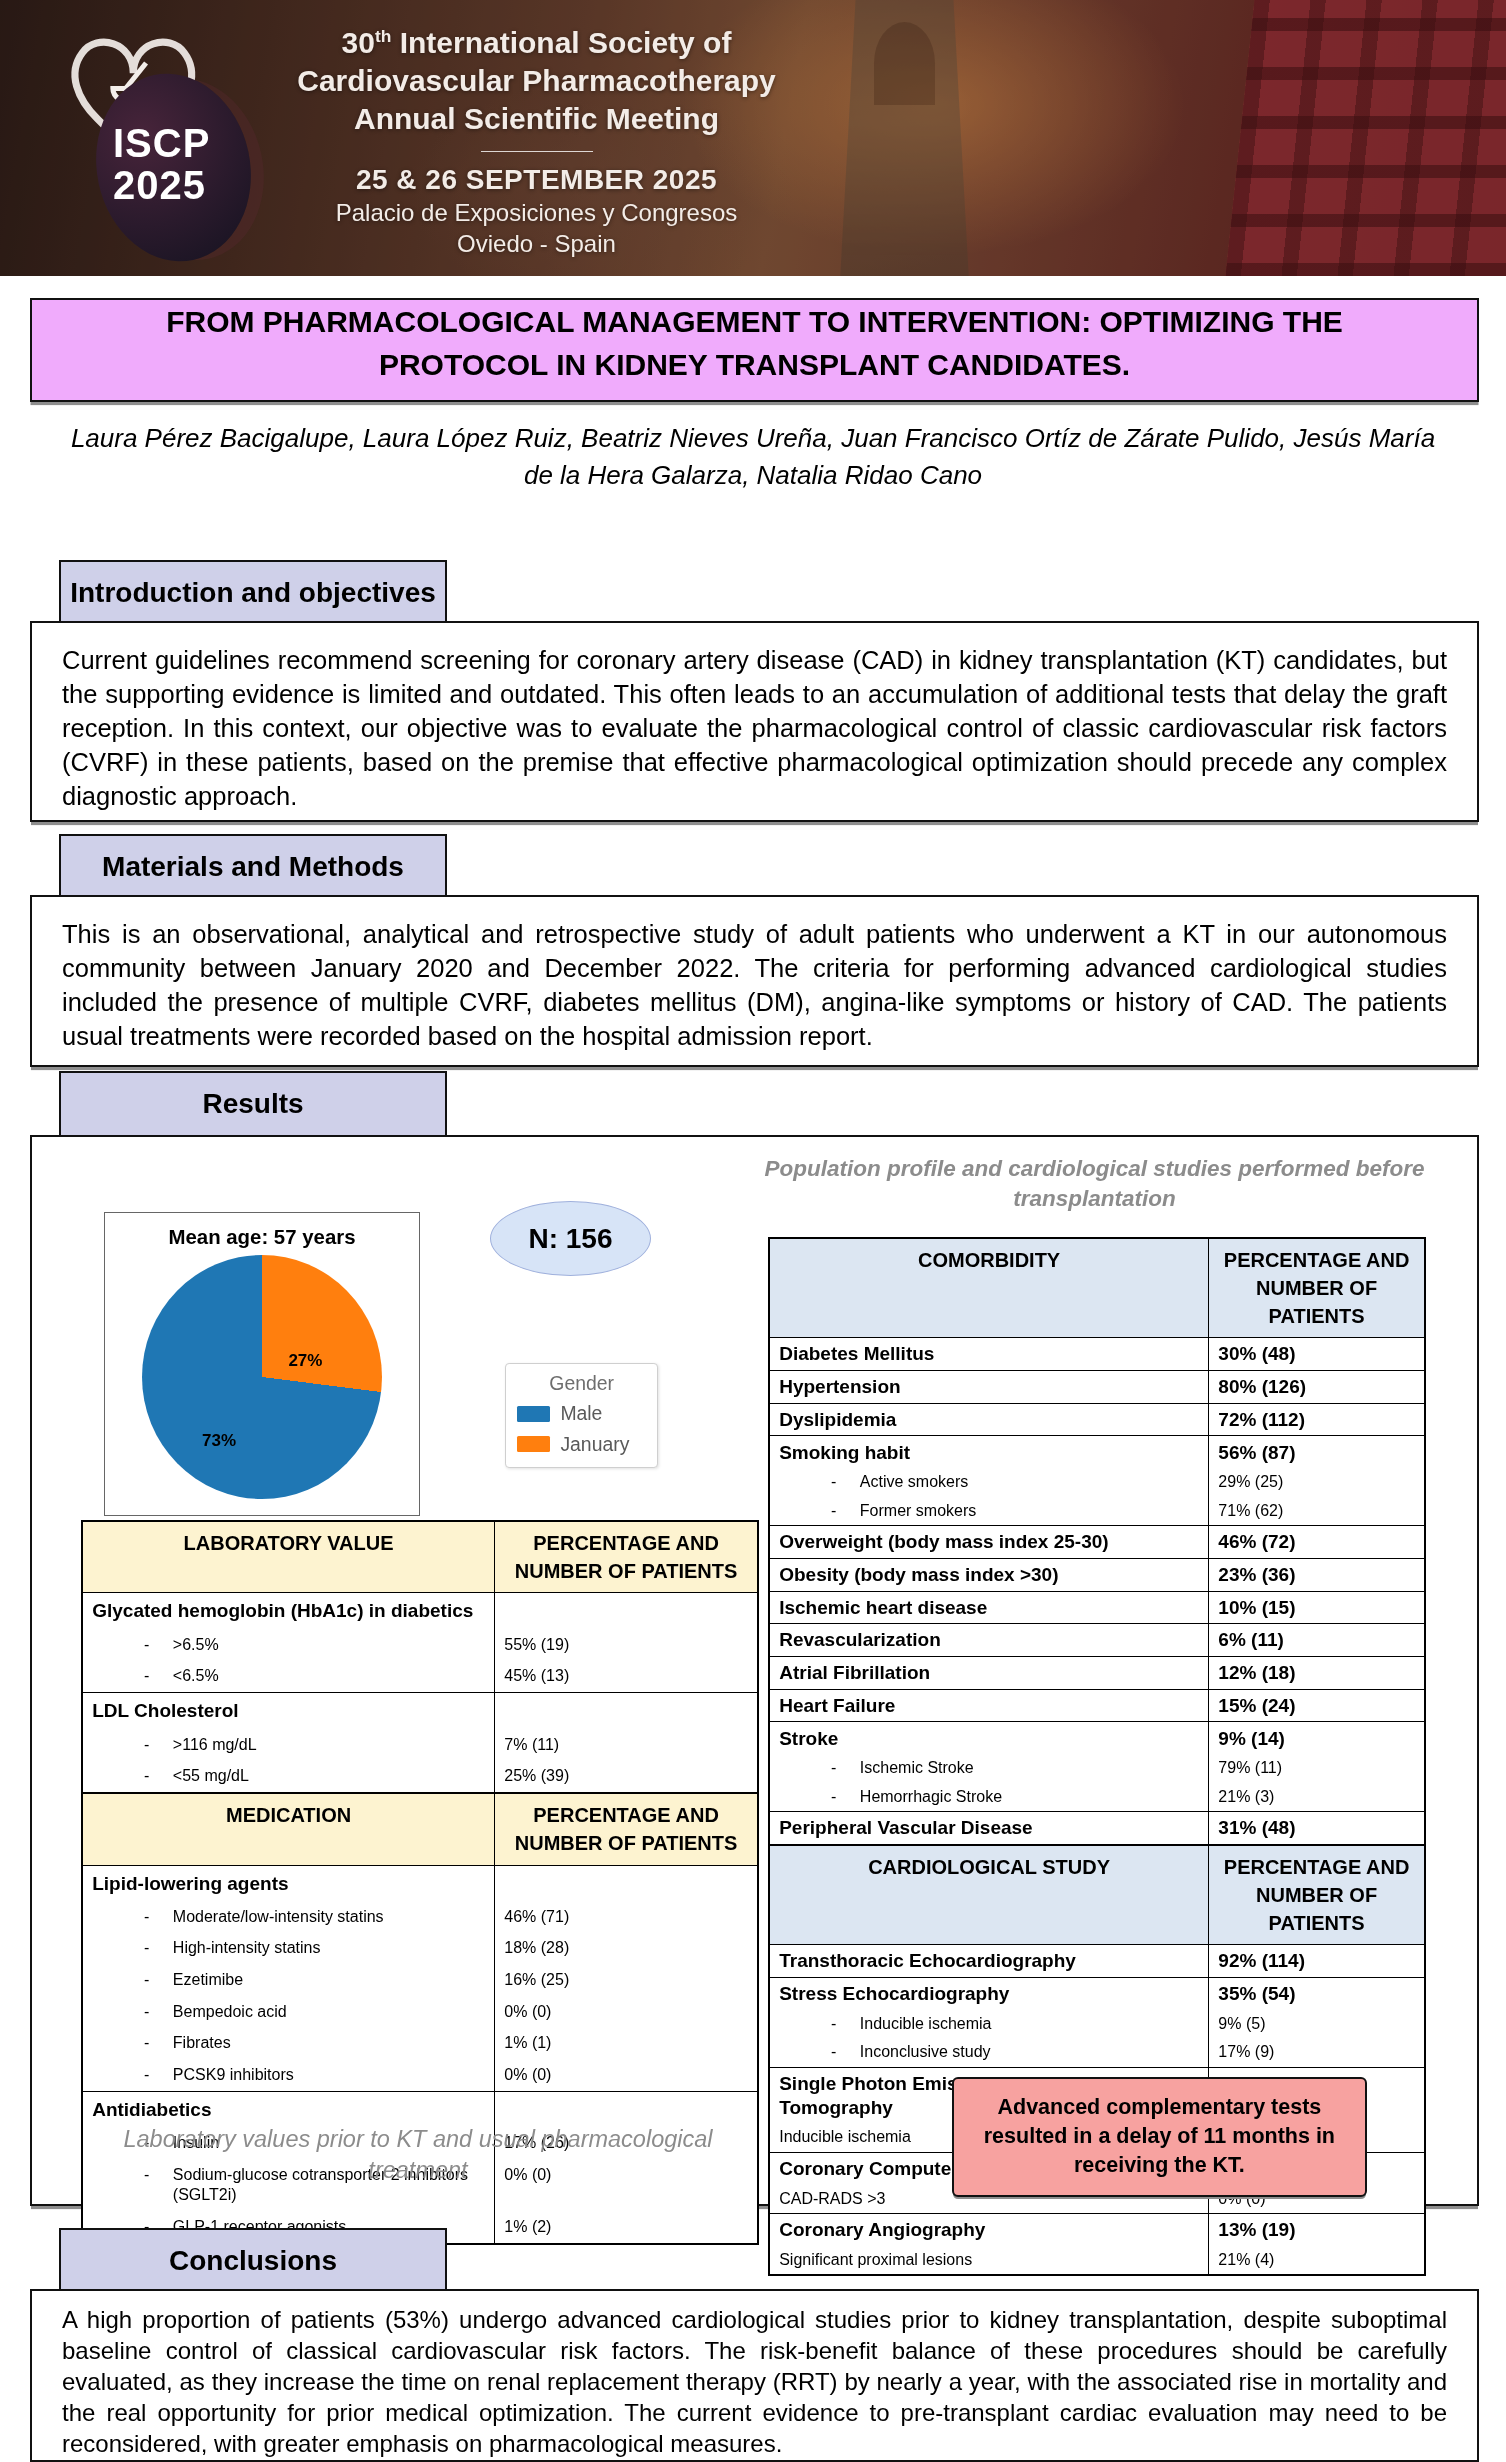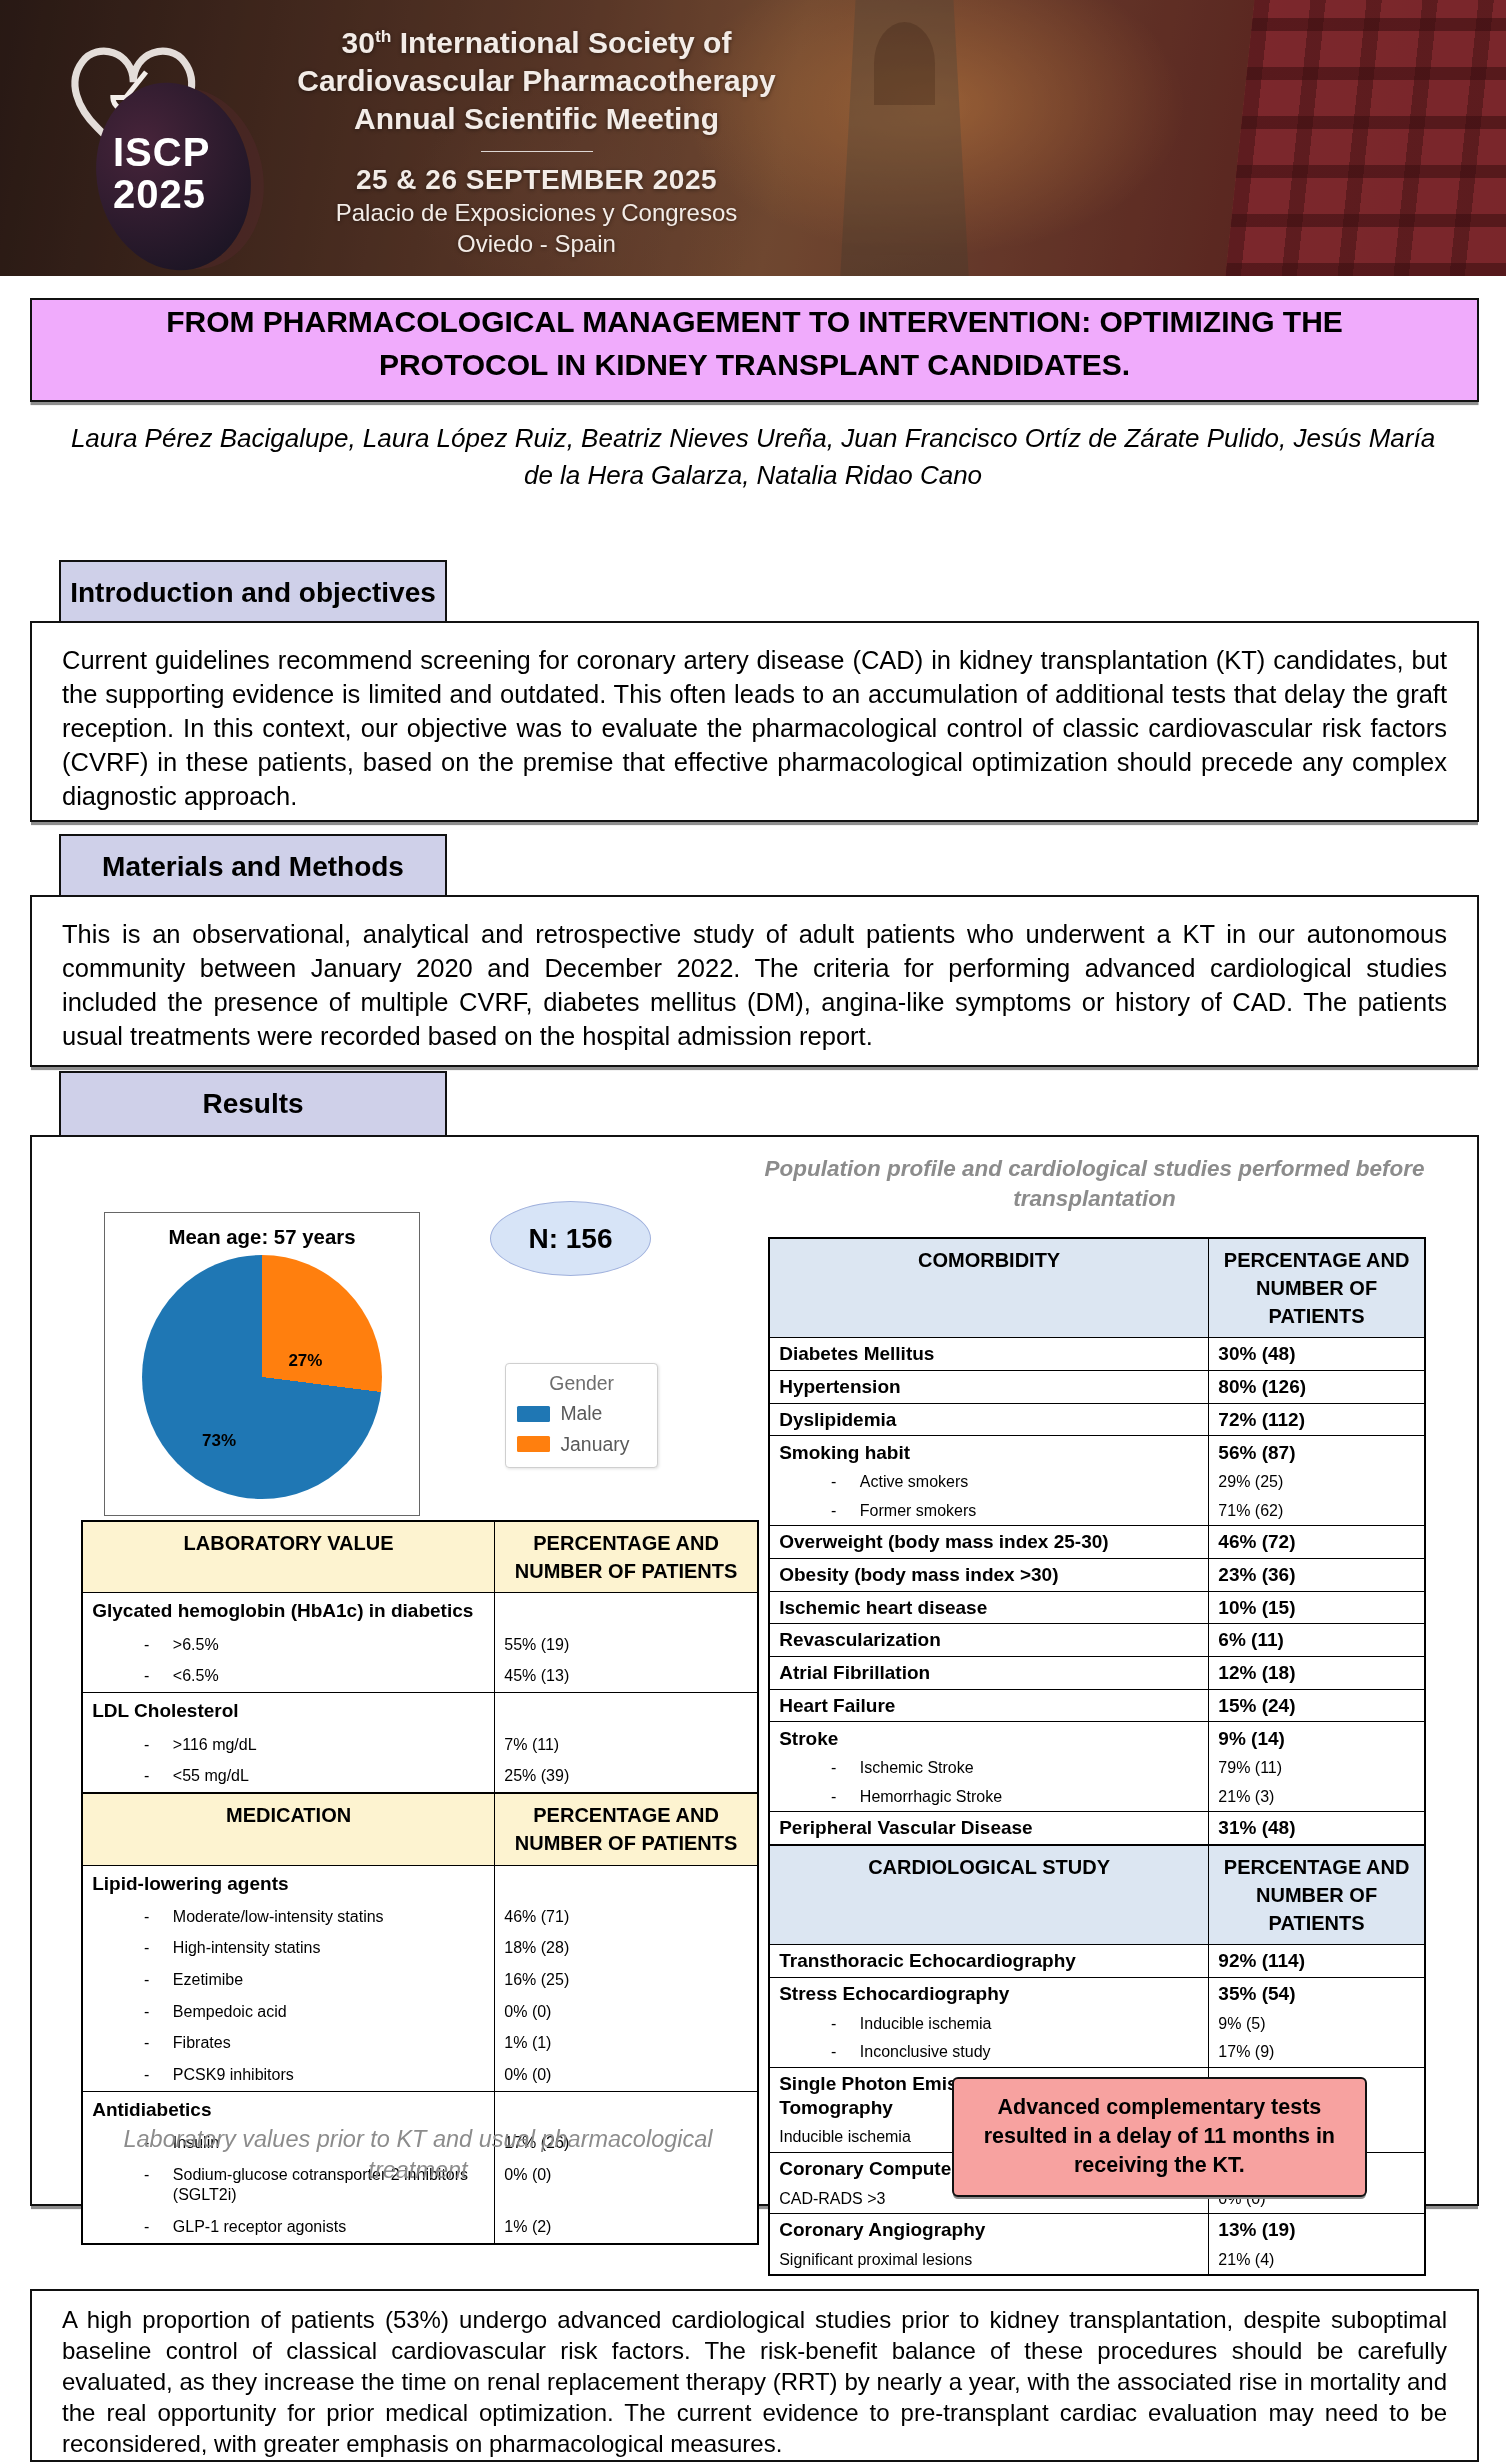--- a/index.html
+++ b/index.html
@@ -17,21 +17,21 @@
       repeating-linear-gradient(0deg, rgba(60,10,15,.55) 0 13.3px, rgba(60,10,15,0) 13.3px 49px),
       repeating-linear-gradient(90deg, rgba(60,10,15,.45) 0 15.3px, rgba(60,10,15,0) 15.3px 56px),
       #a3303a;opacity:.85;}
   .tower{position:absolute;left:828px;top:0;width:153px;height:276px;
     background:linear-gradient(180deg,#6d5742 0%,#7d6347 45%,#5c4634 100%);opacity:.55;
     clip-path:polygon(18% 0,82% 0,92% 100%,8% 100%);}
   .tower:after{content:"";position:absolute;left:30%;top:8%;width:40%;height:30%;
     background:rgba(40,25,18,.5);border-radius:50% 50% 0 0;}
   .banner-dim{position:absolute;inset:0;background:rgba(30,15,10,.25);}
 
-  .logo{position:absolute;left:36px;top:21px;width:266px;height:255px;}
+  .logo{position:absolute;left:36px;top:12px;width:266px;height:255px;}
   .heart{stroke:#f3eeea;fill:none;stroke-width:14;opacity:.92;}
   .logo-blob{position:absolute;left:61px;top:61px;width:153px;height:189px;border-radius:50%;
     transform:rotate(-12deg);
     background:radial-gradient(circle at 35% 30%,#47243a 0%,#2a1a2c 55%,#141220 100%);
     box-shadow:15.3px 5.1px 0 -3.1px rgba(90,40,50,.35);}
   .logo-text{position:absolute;left:77px;top:110px;width:128px;text-align:left;color:#fff;
     font-size:40px;font-weight:bold;line-height:42px;letter-spacing:1px;}
 
   .banner-text{position:absolute;left:286px;top:17.4px;width:501px;text-align:center;color:#f3ece7;
     text-shadow:0 1px 4.1px rgba(0,0,0,.45);}
@@ -458,18 +458,21 @@
           </div>
         </div>
 
       <div class="caption">Laboratory values prior to KT and usual pharmacological treatment</div>
 
       <div class="note">Advanced complementary tests resulted in a delay of 11 months in receiving the KT.</div>
 
     </div>
   </div>
 
+  <div class="sec-head" id="conc-head">
+    <div class="h">Conclusions</div>
+  </div>
   <div class="sec-box" id="conc-box">
     <div class="body">A high proportion of patients (53%) undergo advanced cardiological studies prior to kidney transplantation, despite suboptimal baseline control of classical cardiovascular risk factors. The risk-benefit balance of these procedures should be carefully evaluated, as they increase the time on renal replacement therapy (RRT) by nearly a year, with the associated rise in mortality and the real opportunity for prior medical optimization. The current evidence to pre-transplant cardiac evaluation may need to be reconsidered, with greater emphasis on pharmacological measures.</div>
   </div>
 
 </div>
 
 
 </body></html>

